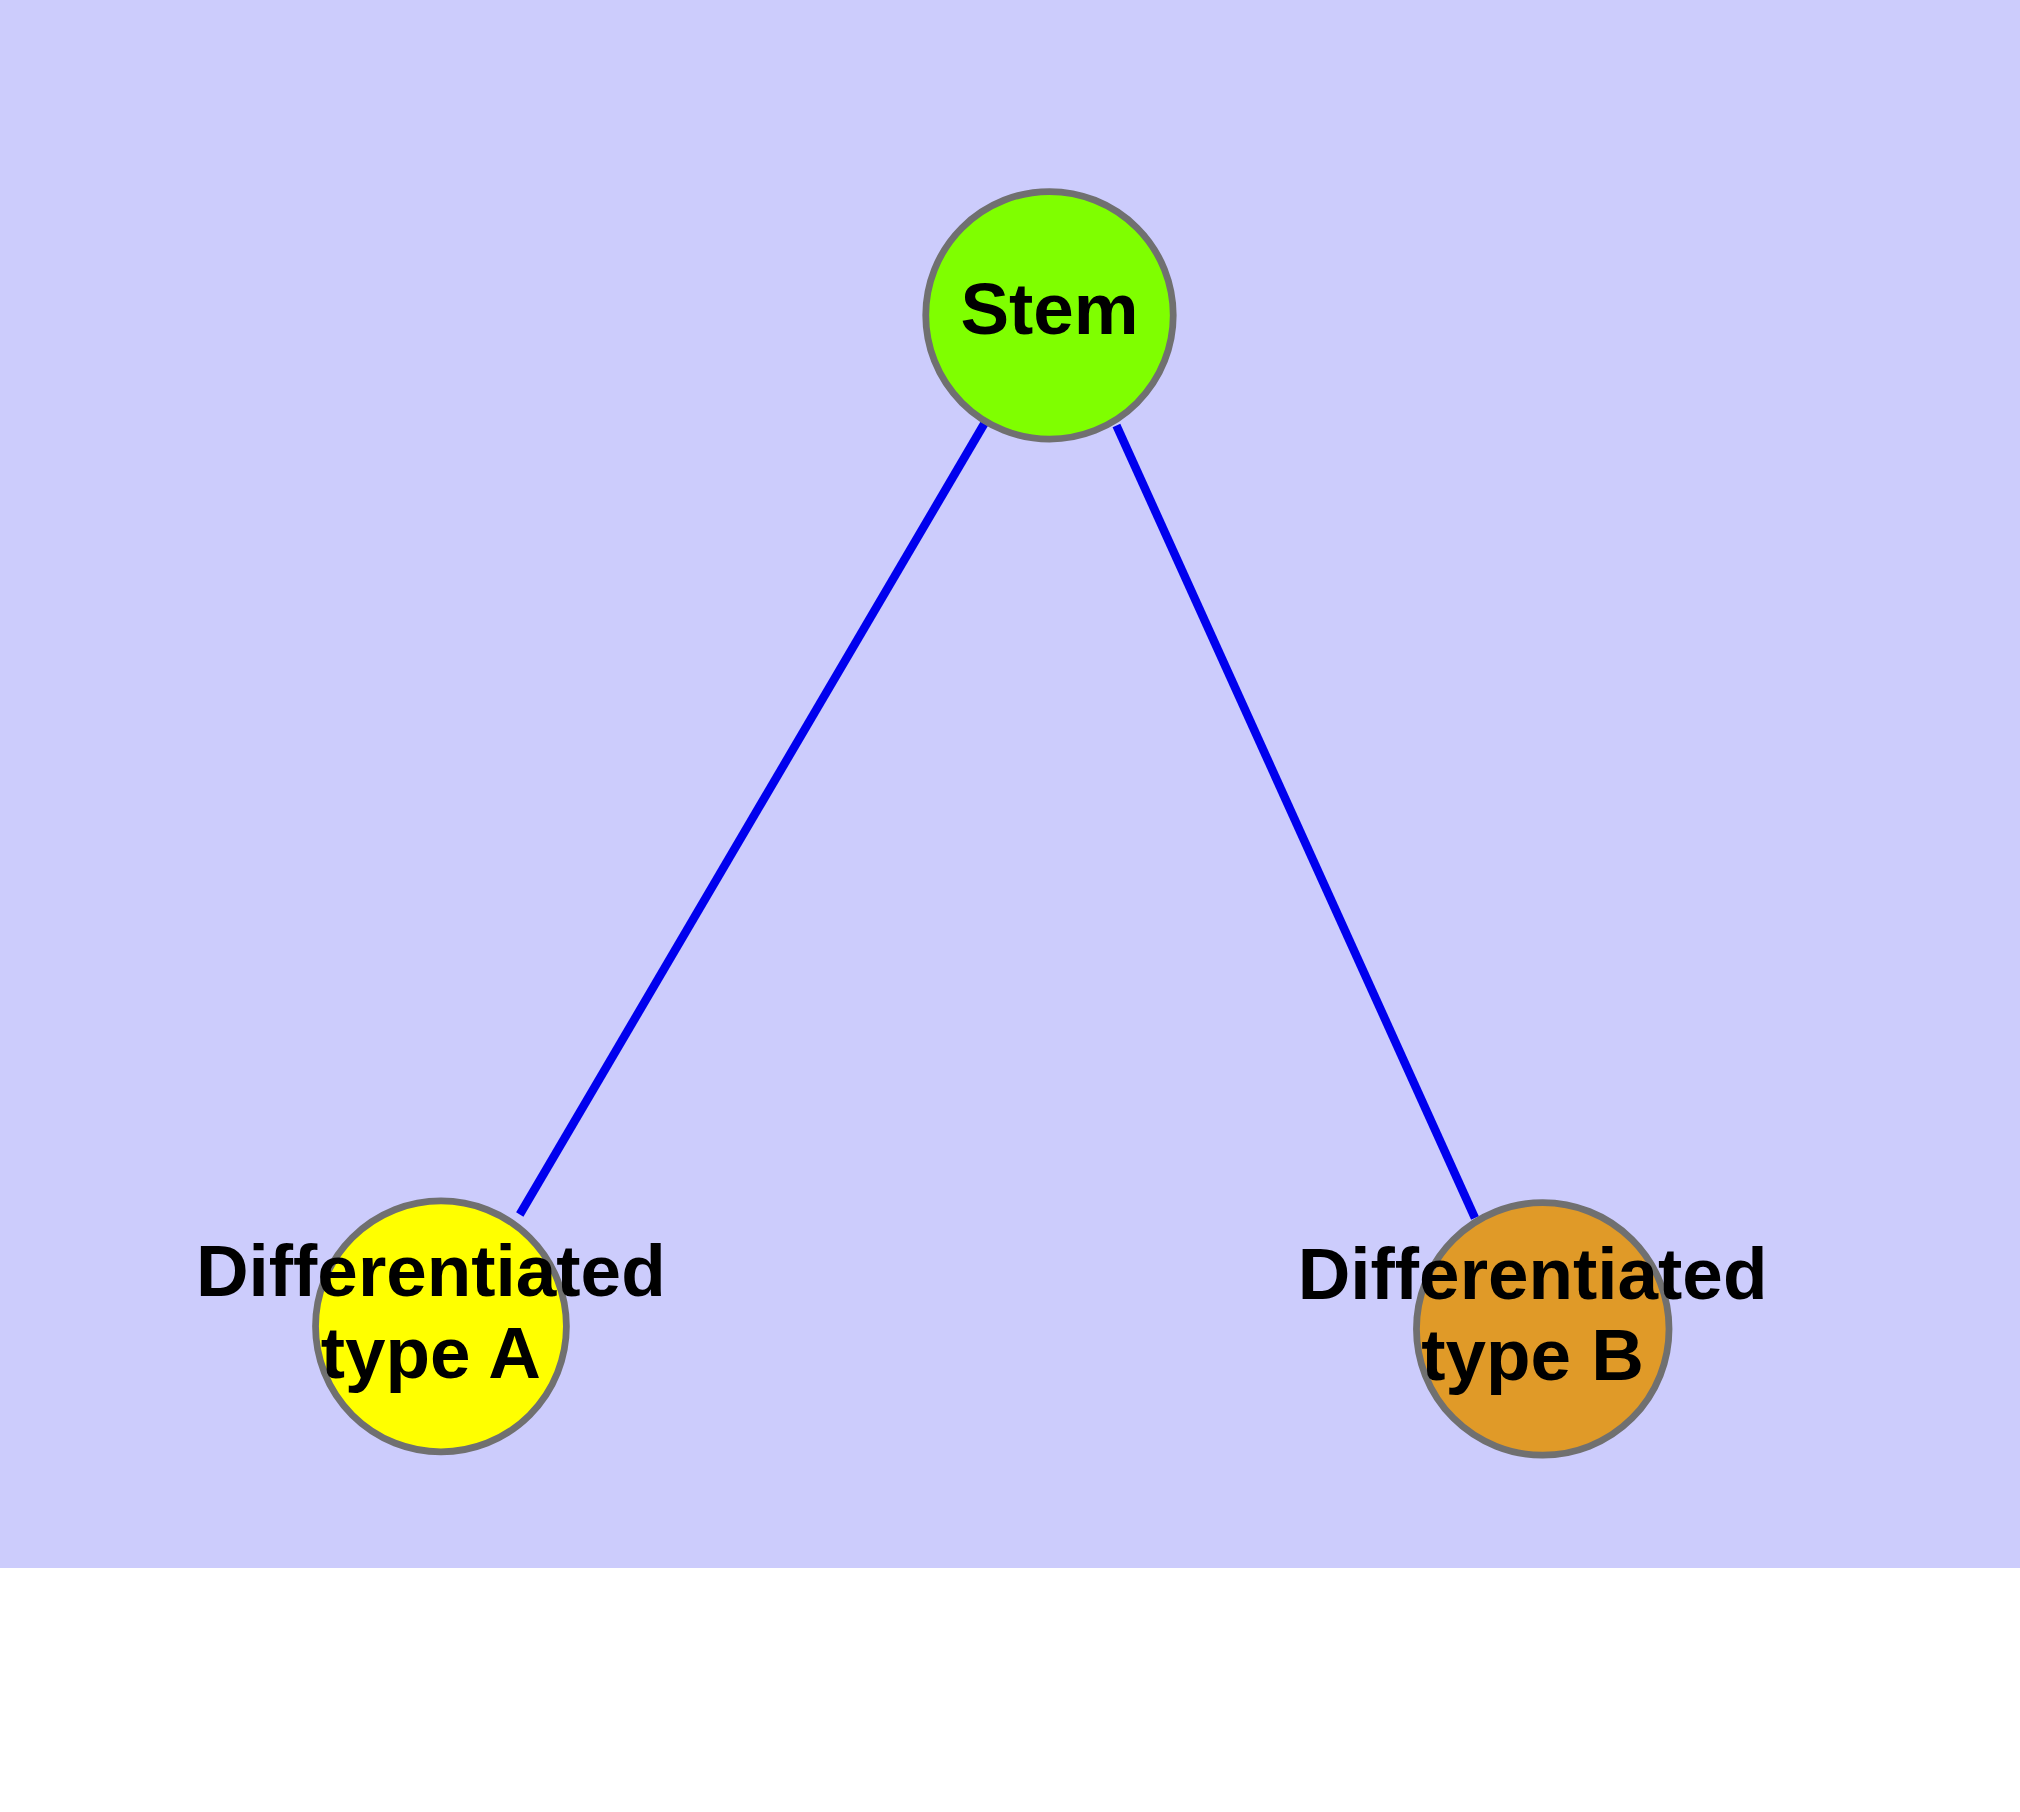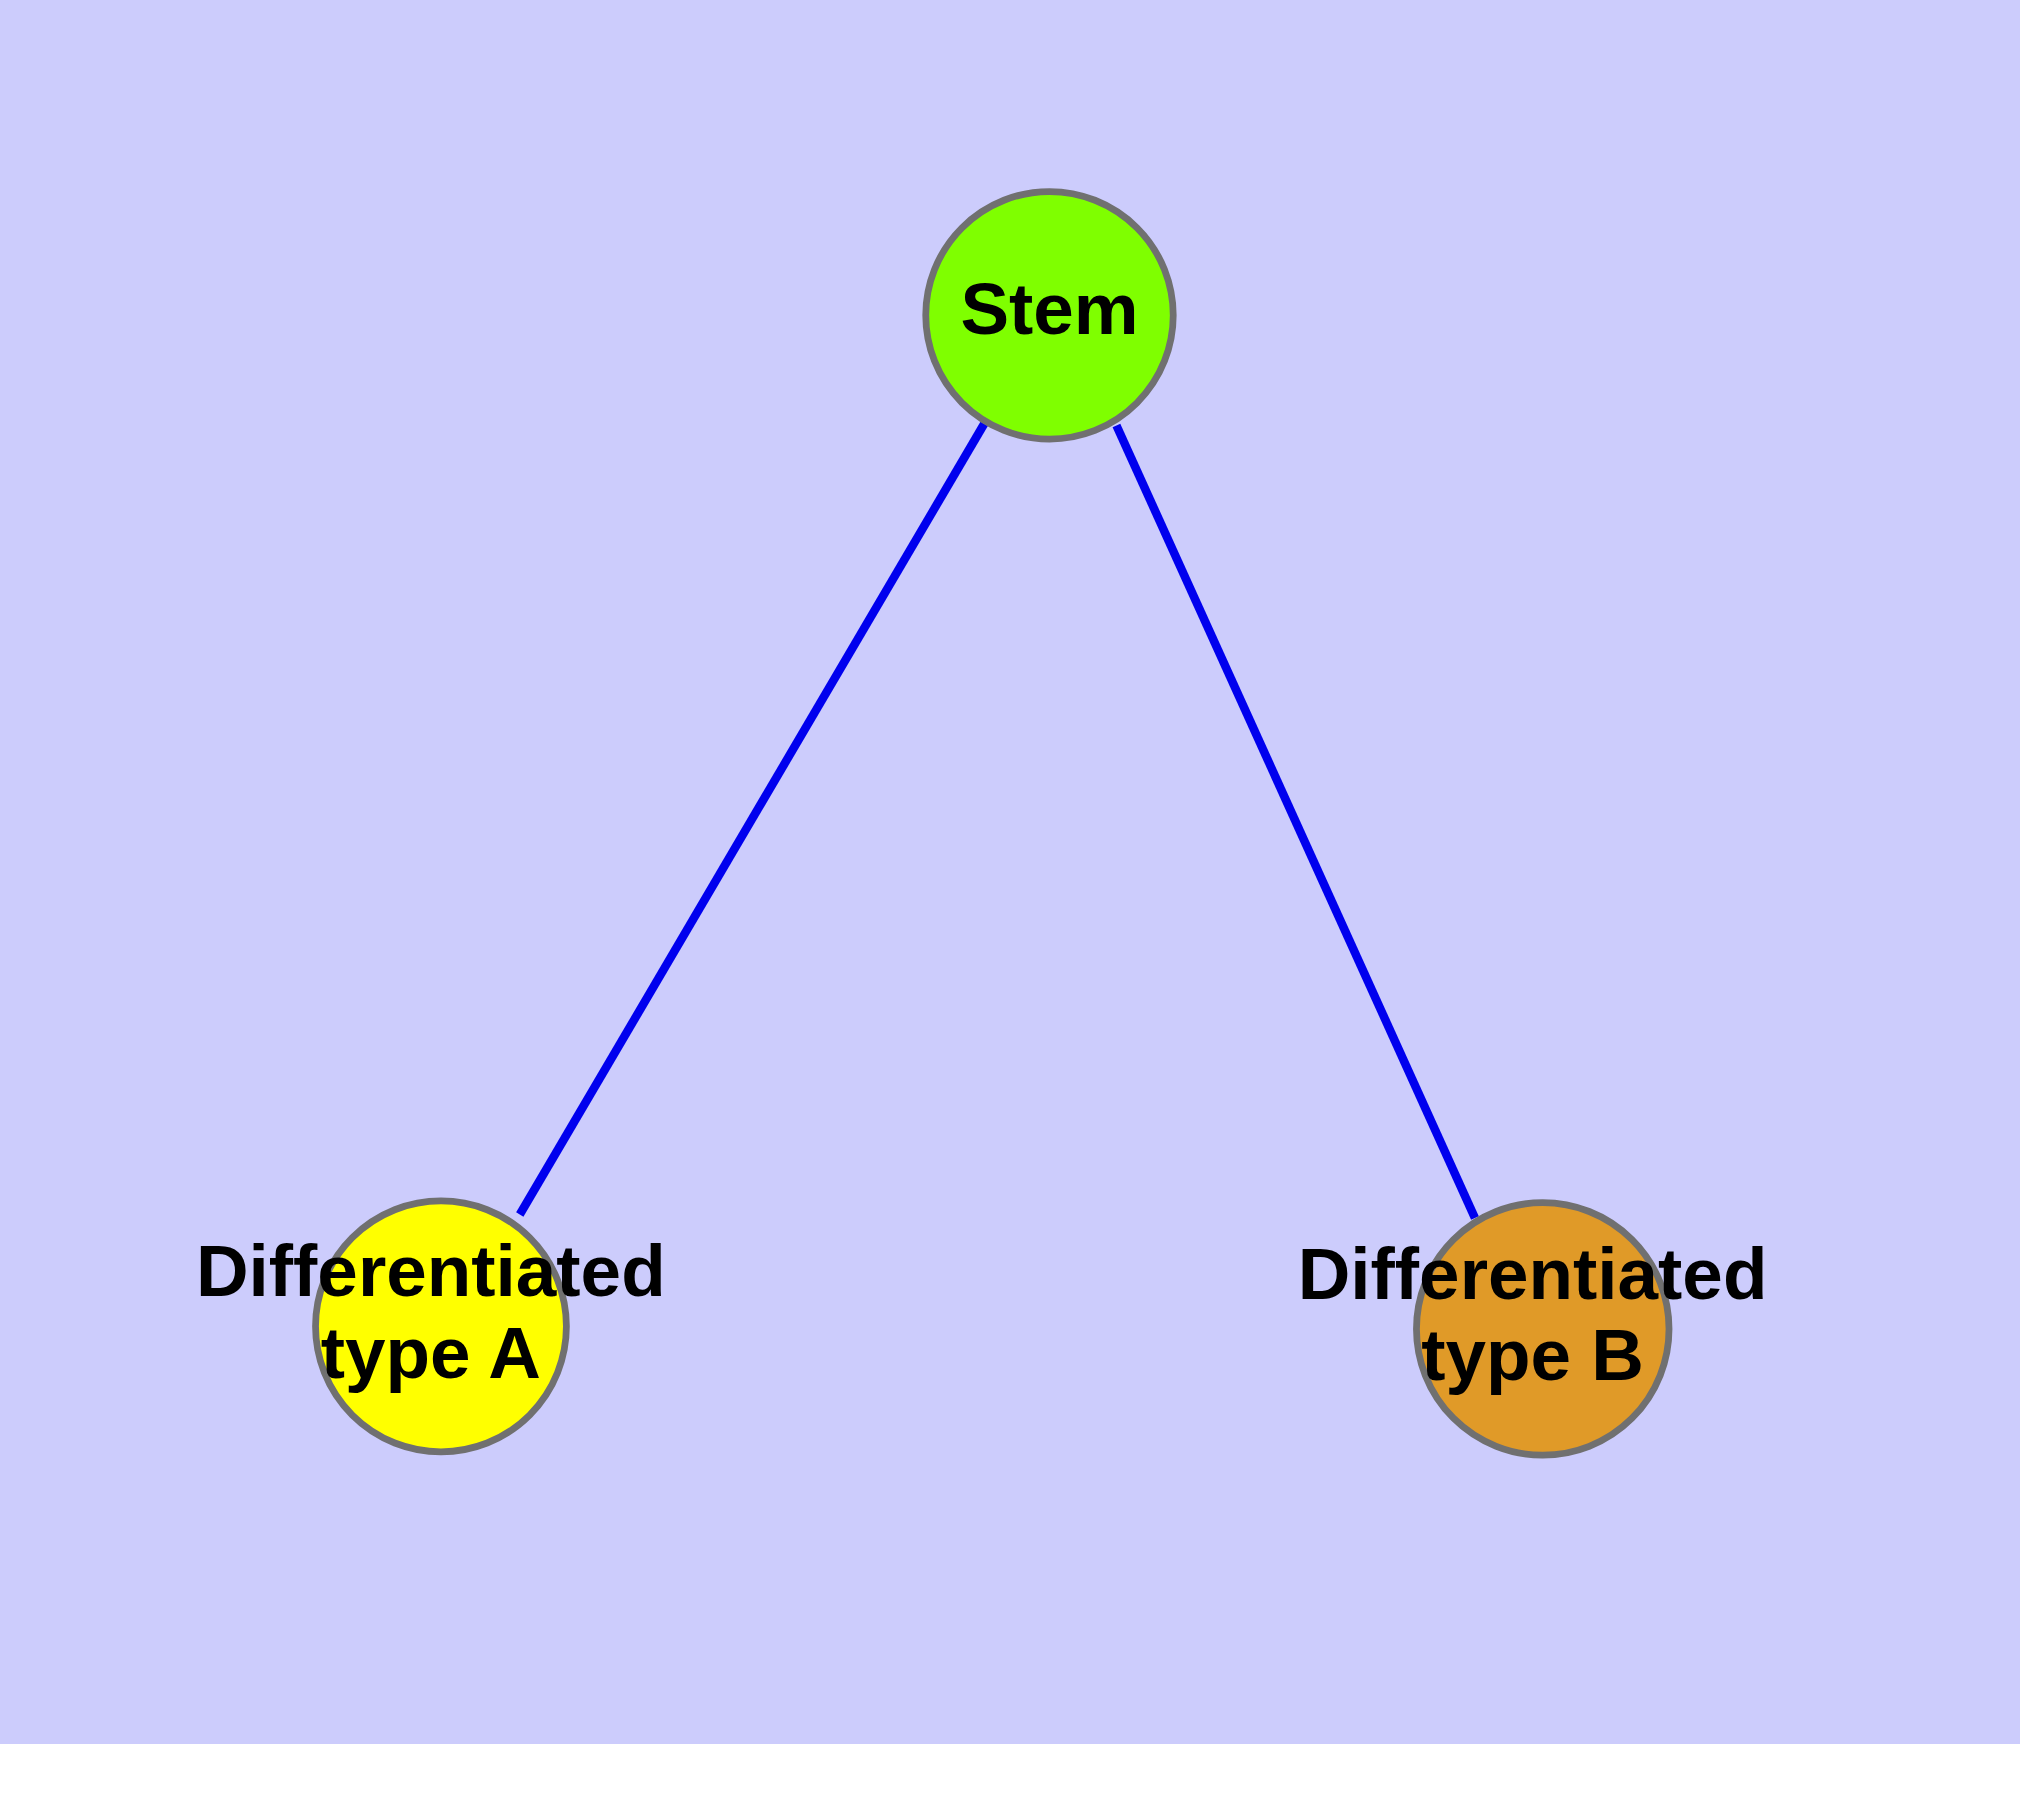--- a/index.html
+++ b/index.html
@@ -6,21 +6,21 @@
     margin: 0;
     padding: 0;
   }
   body {
     background: #ffffff;
     font-family: "Liberation Sans", sans-serif;
   }
   #canvas {
     position: relative;
     width: 2021px;
-    height: 1744px;
+    height: 1568px;
     overflow: hidden;
     background: #ccccfc;
   }
   #graph-svg {
     position: absolute;
     left: 0;
     top: 0;
     width: 2021px;
     height: 1812px;
     display: block;

